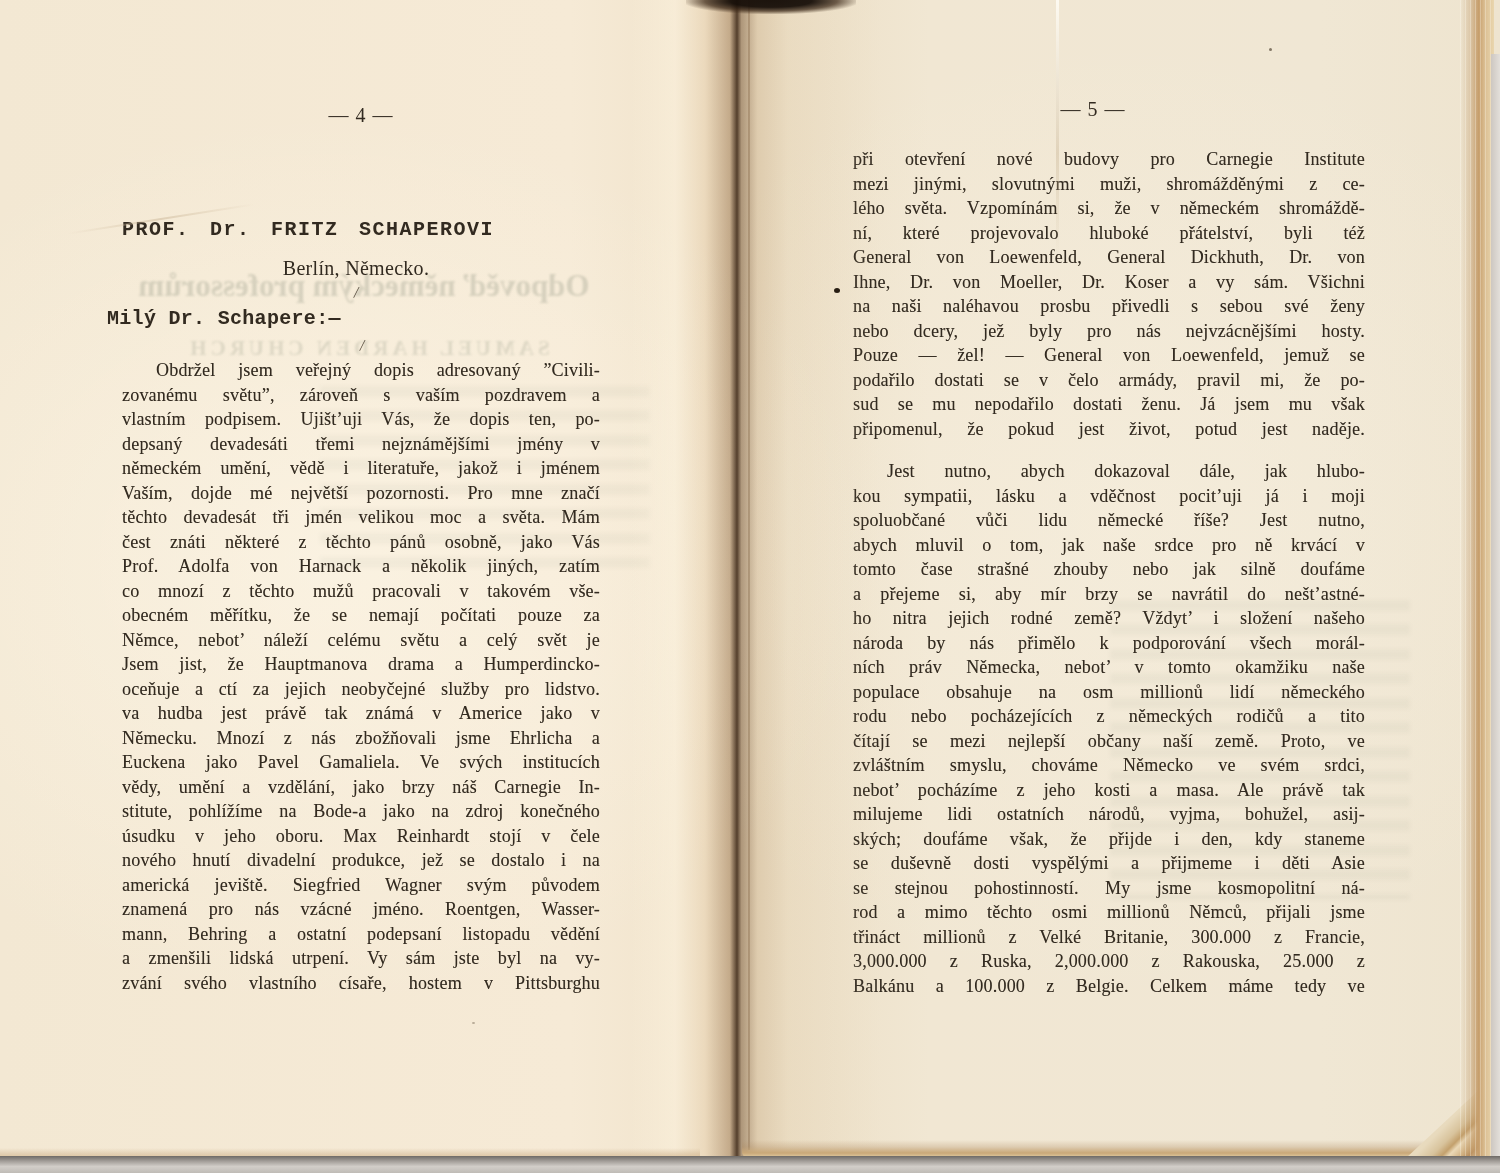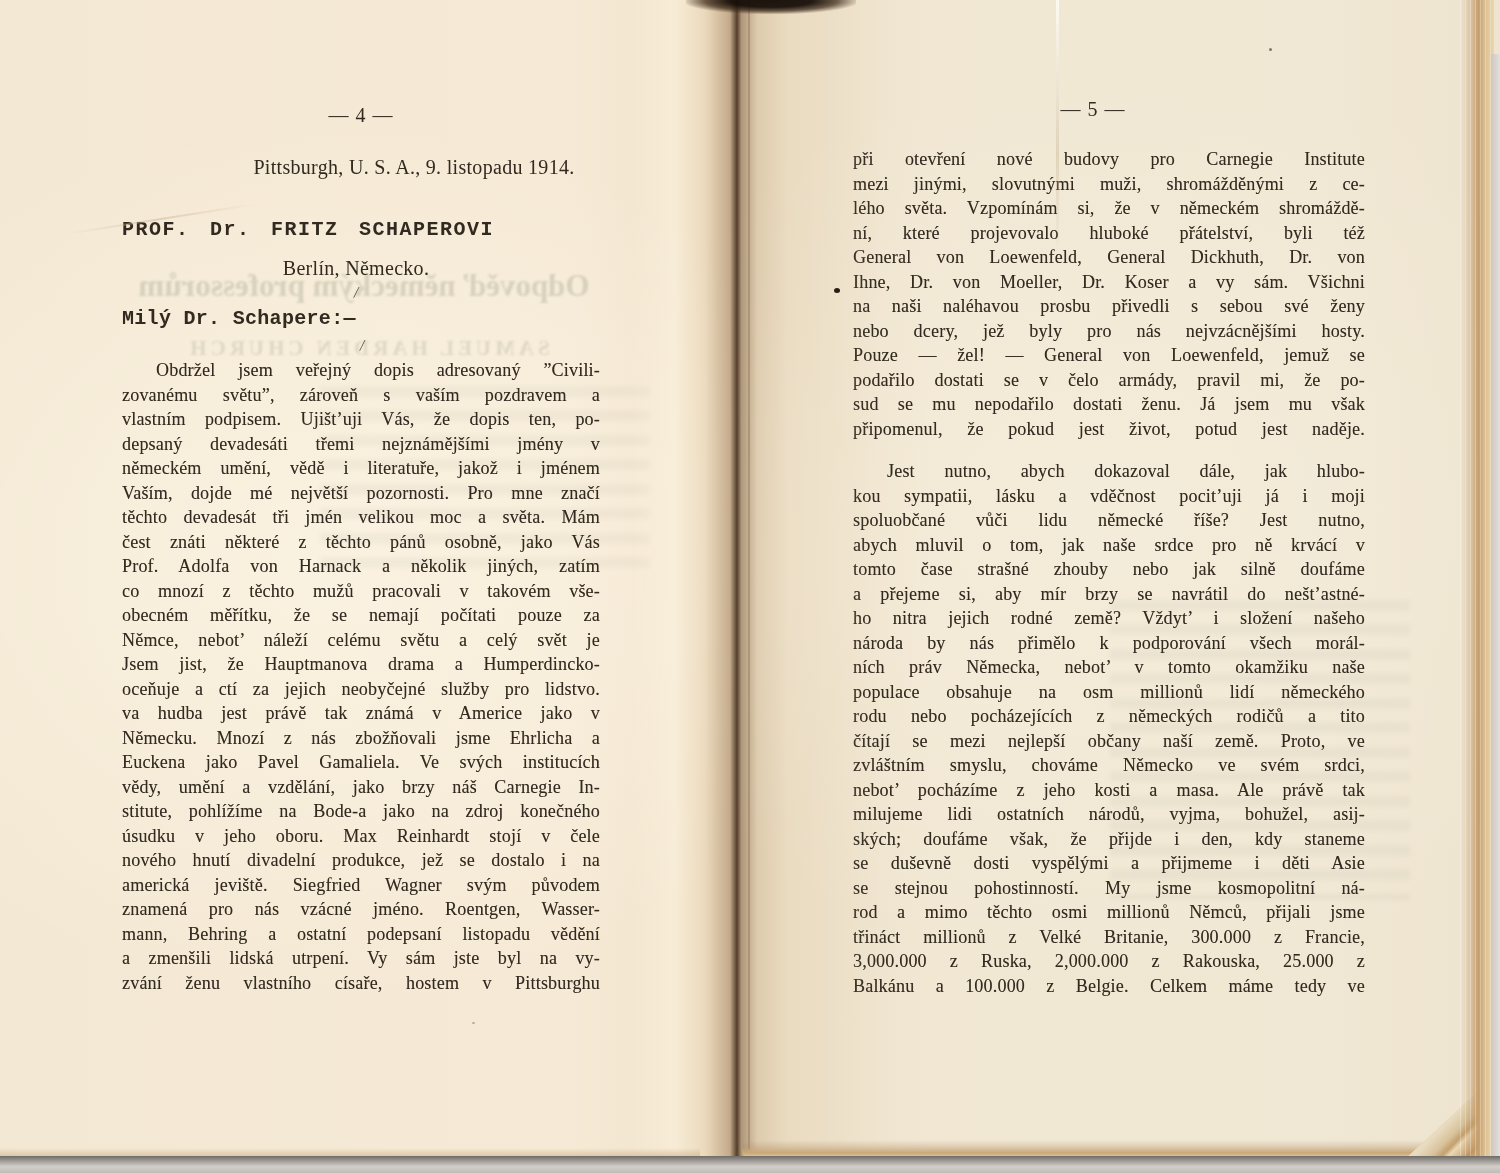--- a/index.html
+++ b/index.html
@@ -103,24 +103,23 @@
 <body>
 
 <div class="scan">
 
   <div class="abs ghost ghost-title">Odpověď německým professorům</div>
   <div class="abs ghost ghost-author">SAMUEL HARDEN CHURCH</div>
   <div class="abs ghost-block ghost-block-l"></div>
   <div class="abs ghost-block ghost-block-r"></div>
 
   <div class="abs pageno" style="left:296px;top:104px;">— 4 —</div>
-  <div class="abs txt dateline" style="left:228px;top:156px;">Pittsburgh, U. S. A., 9. listopadu 1914.</div>
   <div class="abs txt bold addressee" style="left:122px;top:218px;">PROF. Dr. FRITZ SCHAPEROVI</div>
   <div class="abs txt citybox" style="left:230px;top:257px;">Berlín, Německo.</div>
-  <div class="abs txt bold" style="left:122px;top:307px;text-align:center;">Milý Dr. Schapere:—</div>
+  <div class="abs txt bold" style="left:107px;top:307px;text-align:center;">Milý Dr. Schapere:—</div>
   <div class="abs bodycol col-left indent-first" style="top:358px;">
       <div class="tline">Obdržel jsem veřejný dopis adresovaný ”Civili-</div>
       <div class="tline">zovanému světu”, zároveň s vaším pozdravem a</div>
       <div class="tline">vlastním podpisem. Ujišt’uji Vás, že dopis ten, po-</div>
       <div class="tline">depsaný devadesáti třemi nejznámějšími jmény v</div>
       <div class="tline">německém umění, vědě i literatuře, jakož i jménem</div>
       <div class="tline">Vaším, dojde mé největší pozornosti. Pro mne značí</div>
       <div class="tline">těchto devadesát tři jmén velikou moc a světa. Mám</div>
       <div class="tline">čest znáti některé z těchto pánů osobně, jako Vás</div>
       <div class="tline">Prof. Adolfa von Harnack a několik jiných, zatím</div>
@@ -133,21 +132,21 @@
       <div class="tline">Německu. Mnozí z nás zbožňovali jsme Ehrlicha a</div>
       <div class="tline">Euckena jako Pavel Gamaliela. Ve svých institucích</div>
       <div class="tline">vědy, umění a vzdělání, jako brzy náš Carnegie In-</div>
       <div class="tline">stitute, pohlížíme na Bode-a jako na zdroj konečného</div>
       <div class="tline">úsudku v jeho oboru. Max Reinhardt stojí v čele</div>
       <div class="tline">nového hnutí divadelní produkce, jež se dostalo i na</div>
       <div class="tline">americká jeviště. Siegfried Wagner svým původem</div>
       <div class="tline">znamená pro nás vzácné jméno. Roentgen, Wasser-</div>
       <div class="tline">mann, Behring a ostatní podepsaní listopadu vědění</div>
       <div class="tline">a zmenšili lidská utrpení. Vy sám jste byl na vy-</div>
-      <div class="tline">zvání ženu vlastního císaře, hostem v Pittsburghu</div>
+      <div class="tline">zvání svého vlastního císaře, hostem v Pittsburghu</div>
     </div>
 
   <div class="abs pageno" style="left:1028px;top:98px;">— 5 —</div>
   <div class="abs bodycol col-right" style="top:147px;">
       <div class="tline">při otevření nové budovy pro Carnegie Institute</div>
       <div class="tline">mezi jinými, slovutnými muži, shromážděnými z ce-</div>
       <div class="tline">lého světa. Vzpomínám si, že v německém shromáždě-</div>
       <div class="tline">ní, které projevovalo hluboké přátelství, byli též</div>
       <div class="tline">General von Loewenfeld, General Dickhuth, Dr. von</div>
       <div class="tline">Ihne, Dr. von Moeller, Dr. Koser a vy sám. Všichni</div>

